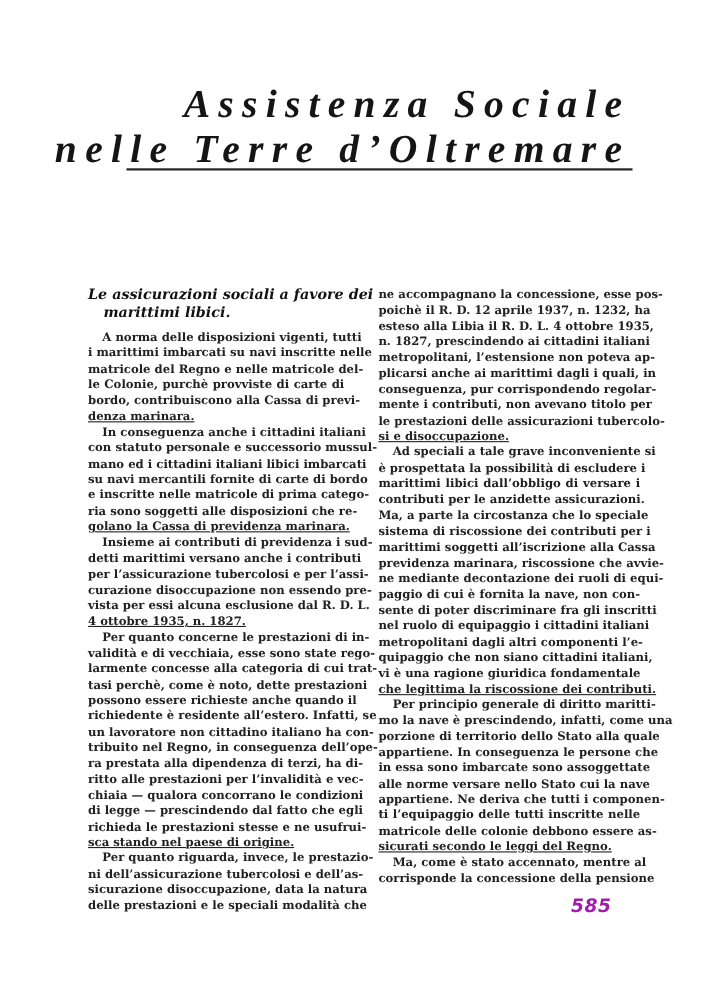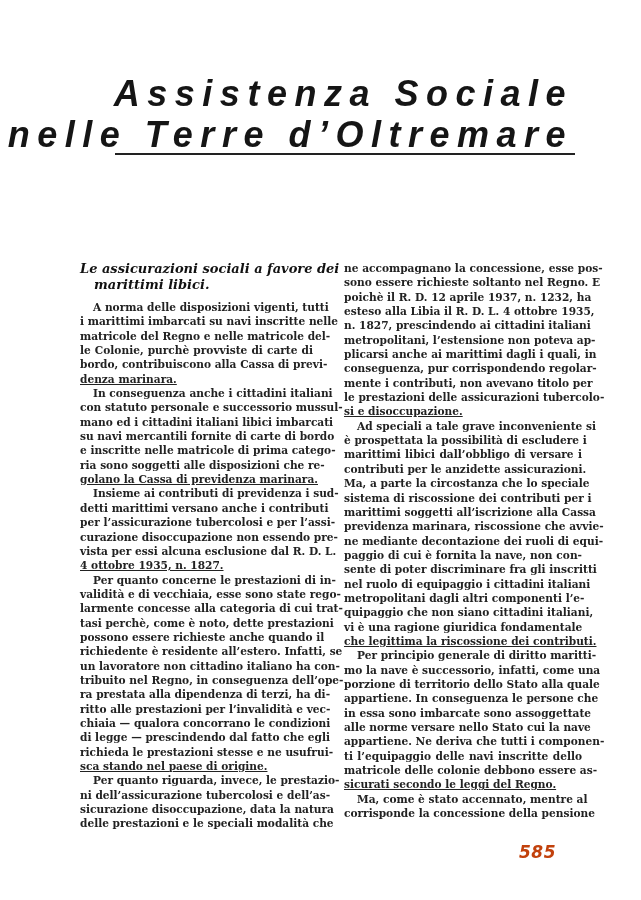--- a/index.html
+++ b/index.html
@@ -1,30 +1,30 @@
 <!DOCTYPE html>
 <html><head>
 <meta charset="utf-8">
 <style>
   html, body { margin: 0; padding: 0; background: #ffffff; }
   body { width: 641px; height: 900px; position: relative; overflow: hidden; font-family: "DejaVu Serif", "Liberation Serif", serif; color: #1a1a1a; }
-  .title { position: absolute; right: 68px; text-align: right; font-family: Liberation Sans, sans-serif; font-style: italic; font-weight: bold; font-size: 36px; letter-spacing: 7.5px; color: #151515; white-space: nowrap; line-height: 1; }
+  .title { position: absolute; right: 68px; text-align: right; font-family: Liberation Serif, serif; font-style: italic; font-weight: bold; font-size: 36px; letter-spacing: 7.5px; color: #151515; white-space: nowrap; line-height: 1; }
   .title.l1 { top: 76px; }
   .title.l2 { top: 117px; }
   .rule { position: absolute; left: 115px; width: 460px; top: 153px; height: 0; border-top: 2px solid #222; }
   .col { position: absolute; top: 261px; width: 233px; font-size: 10.6px; line-height: 14.35px; font-weight: bold; color: #222; }
   .col.c1 { left: 80px; }
   .col.c2 { left: 316px; width: 238px; margin-left: 28px; }
   .col .line { display: block; white-space: nowrap; text-align: justify; text-align-last: justify; height: 14.35px; overflow: visible; }
   .col .line.last { text-align-last: left; text-decoration: underline; }
   .col .line.ind { padding-left: 13px; }
   .heading { font-style: italic; font-weight: bold; font-size: 13px; line-height: 15.5px; color: #111; margin-bottom: 8px; }
   .heading .hl { display: block; white-space: nowrap; }
   .heading .hl.ind { padding-left: 14px; }
-  .page-number { position: absolute; left: 519px; top: 842px; font-family: "DejaVu Sans", sans-serif; font-weight: bold; font-style: italic; font-size: 17px; letter-spacing: 0.5px; color: #c2410c; }
+  .page-number { position: absolute; left: 519px; top: 814px; font-family: "DejaVu Sans", sans-serif; font-weight: bold; font-style: italic; font-size: 17px; letter-spacing: 0.5px; color: #a21caf; }
 </style>
 </head>
 <body>
 
 <div class="title l1">Assistenza Sociale</div>
 <div class="title l2">nelle Terre d’Oltremare</div>
 <div class="rule"></div>
 
 <div class="col c1">
   <div class="heading">
@@ -68,21 +68,20 @@
       <span class="line ind">Per quanto riguarda, invece, le prestazio-</span>
       <span class="line">ni dell’assicurazione tubercolosi e dell’as-</span>
       <span class="line">sicurazione disoccupazione, data la natura</span>
       <span class="line">delle prestazioni e le speciali modalità che</span>
     </div>
 </div>
 
 <div class="col c2">
   <div id="col2-lines">
       <span class="line">ne accompagnano la concessione, esse pos-</span>
-      <span class="line">sono essere richieste soltanto nel Regno. E</span>
       <span class="line">poichè il R. D. 12 aprile 1937, n. 1232, ha</span>
       <span class="line">esteso alla Libia il R. D. L. 4 ottobre 1935,</span>
       <span class="line">n. 1827, prescindendo ai cittadini italiani</span>
       <span class="line">metropolitani, l’estensione non poteva ap-</span>
       <span class="line">plicarsi anche ai marittimi dagli i quali, in</span>
       <span class="line">conseguenza, pur corrispondendo regolar-</span>
       <span class="line">mente i contributi, non avevano titolo per</span>
       <span class="line">le prestazioni delle assicurazioni tubercolo-</span>
       <span class="line last">si e disoccupazione.</span>
       <span class="line ind">Ad speciali a tale grave inconveniente si</span>
@@ -95,27 +94,27 @@
       <span class="line">previdenza marinara, riscossione che avvie-</span>
       <span class="line">ne mediante decontazione dei ruoli di equi-</span>
       <span class="line">paggio di cui è fornita la nave, non con-</span>
       <span class="line">sente di poter discriminare fra gli inscritti</span>
       <span class="line">nel ruolo di equipaggio i cittadini italiani</span>
       <span class="line">metropolitani dagli altri componenti l’e-</span>
       <span class="line">quipaggio che non siano cittadini italiani,</span>
       <span class="line">vi è una ragione giuridica fondamentale</span>
       <span class="line last">che legittima la riscossione dei contributi.</span>
       <span class="line ind">Per principio generale di diritto maritti-</span>
-      <span class="line">mo la nave è successorio, infatti, come una</span>
+      <span class="line">mo la nave è prescindendo, infatti, come una</span>
       <span class="line">porzione di territorio dello Stato alla quale</span>
       <span class="line">appartiene. In conseguenza le persone che</span>
       <span class="line">in essa sono imbarcate sono assoggettate</span>
       <span class="line">alle norme versare nello Stato cui la nave</span>
       <span class="line">appartiene. Ne deriva che tutti i componen-</span>
-      <span class="line">ti l’equipaggio delle navi inscritte dello</span>
+      <span class="line">ti l’equipaggio delle tutti inscritte nelle</span>
       <span class="line">matricole delle colonie debbono essere as-</span>
       <span class="line last">sicurati secondo le leggi del Regno.</span>
       <span class="line ind">Ma, come è stato accennato, mentre al</span>
       <span class="line">corrisponde la concessione della pensione</span>
     </div>
 </div>
 
 <div class="page-number">585</div>
 
 </body></html>

